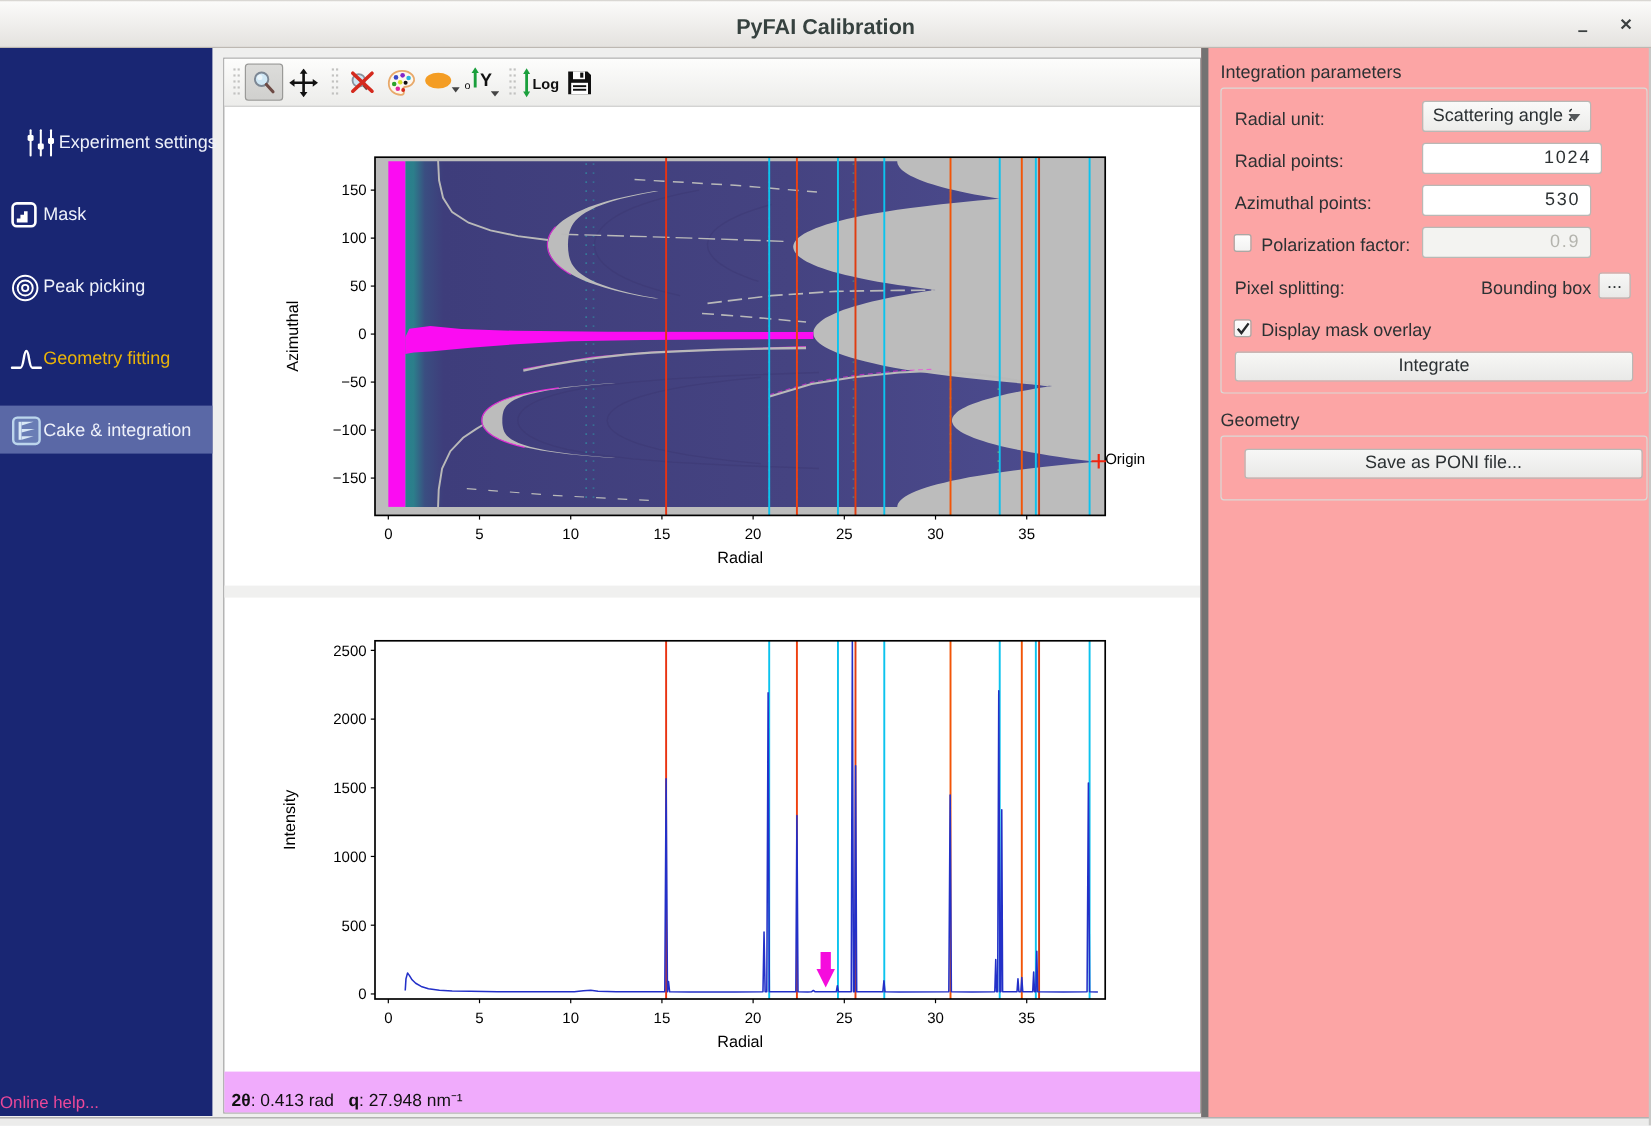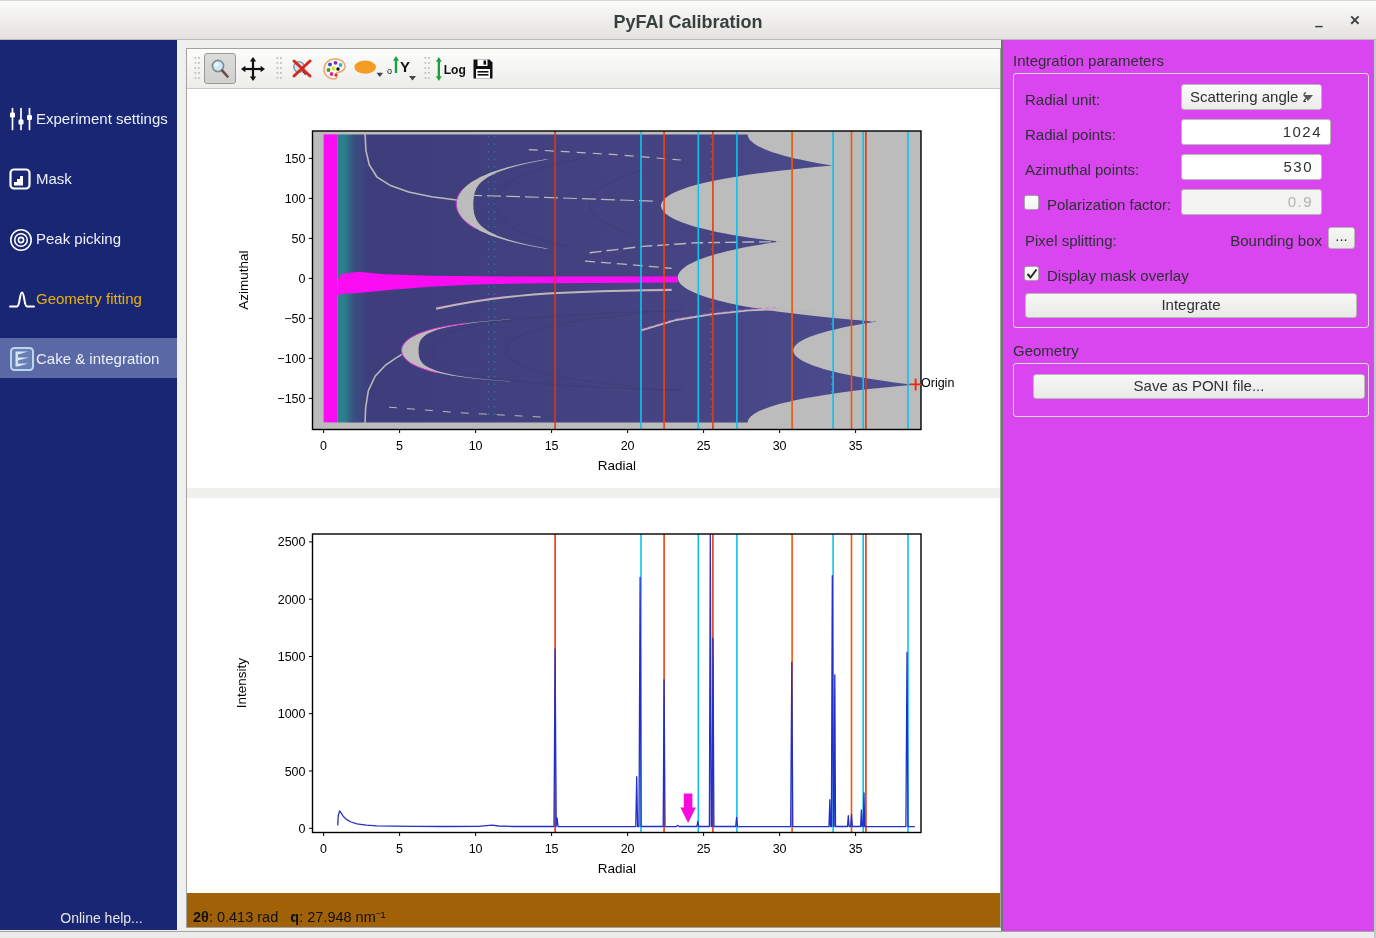--- a/index.html
+++ b/index.html
@@ -10,21 +10,21 @@
 .wbtn { position:absolute; top:9px; width:22px; height:22px; color:#3b3f40; font-size:15px; text-align:center; line-height:22px; }
 #panel { position:absolute; left:186px; top:48px; width:815px; height:880px; background:#fff; border:1px solid #a2a2a2; }
 .toolbar { position:absolute; left:0; top:0; width:813px; height:40px; background:linear-gradient(#fdfdfc,#ececea);
   border-bottom:1px solid #c9c9c7; display:flex; align-items:center; padding-left:4px; }
 .tbtn { display:inline-flex; flex:none; width:32px; height:31px; align-items:center; justify-content:center; margin-left:1px; }
 .tbtn.sel { background:linear-gradient(#dcdcda,#d0d0ce); border:1px solid #9a9a98; border-radius:3px; }
 .grip { display:inline-flex; margin:0 2px 0 2px; }
 .tk { font-family:"Liberation Sans", sans-serif; font-size:12.5px; fill:#000; }
 .al { font-family:"Liberation Sans", sans-serif; font-size:13.5px; fill:#000; }
 #splitter { position:absolute; left:0; top:439px; width:813px; height:10px; background:#f0f0ef; }
-#status { position:absolute; left:0; top:844px; width:813px; height:34px; background:#a16207; font-size:14.5px; color:#111;
+#status { position:absolute; left:0; top:844px; width:813px; height:34px; background:#f0abfc; font-size:14.5px; color:#111;
   padding:13px 0 0 6px; }
 .rlab { position:absolute; font-size:15px; color:#2c3133; white-space:nowrap; }
 .frame { position:absolute; border:1px solid #dad9d6; border-radius:3px; }
 .entry { position:absolute; background:#fff; border:1px solid #b9b8b5; border-radius:3px; font-size:15px; color:#2c3133;
   text-align:right; padding:3px 8px 0 0; letter-spacing:1.5px; }
 .entry.dis { background:#f3f3f1; color:#b4b4ae; }
 .combo { position:absolute; background:linear-gradient(#fafaf9,#ececea); border:1px solid #b9b8b5; border-radius:3px; overflow:hidden; }
 .cotext { position:absolute; left:8px; top:3px; font-size:15px; color:#2c3133; width:116px; overflow:hidden; white-space:nowrap; }
 .caret { position:absolute; right:8px; top:10px; width:0; height:0; border-left:5px solid transparent; border-right:5px solid transparent; border-top:6px solid #55595b; }
 .btn { position:absolute; background:linear-gradient(#f7f7f6,#e9e9e7); border:1px solid #b9b8b5; border-radius:3px;
@@ -35,21 +35,21 @@
 #redge { position:absolute; left:1374px; top:40px; width:2px; height:898px; background:#c8c8c6; }
 </style></head>
 <body>
 <div id="win">
 <div id="titlebar">
   <div id="title">PyFAI Calibration</div>
   <div class="wbtn" style="right:46px;top:14px;font-weight:bold">–</div>
   <div class="wbtn" style="right:10px;font-weight:bold;font-size:13.5px">✕</div>
 </div>
 <div style="position:absolute;left:0;top:40px;width:177px;height:890px;background:#192673">
-<div style="position:absolute;left:0;top:60px;width:177px;height:40px;">
+<div style="position:absolute;left:13px;top:60px;width:177px;height:40px;">
 <div style="position:absolute;left:8px;top:7px"><svg width="26" height="24" viewBox="0 0 26 24">
             <g stroke="#fff" stroke-width="1.7" stroke-linecap="round">
 <line x1="4.5" y1="1.5" x2="4.5" y2="22.5"></line>
               <line x1="13" y1="1.5" x2="13" y2="22.5"></line>
               <line x1="21.5" y1="1.5" x2="21.5" y2="22.5"></line>
             </g>
 <g fill="#fff">
               <rect x="2" y="5.5" width="5" height="5" rx="1.2"></rect>
               <rect x="10.5" y="12.5" width="5" height="5" rx="1.2"></rect>
               <rect x="19" y="8" width="5" height="5" rx="1.2"></rect>
@@ -86,21 +86,21 @@
 <rect x="3" y="3" width="22" height="22" rx="3.5" fill="none" stroke="#bcd5ec" stroke-width="2"></rect>
 <rect x="7.5" y="6.5" width="2.4" height="15" fill="#d8e8f6"></rect>
 <g fill="#d8e8f6">
               <path d="M10,6.5 h10 l-10,3 Z"></path>
               <path d="M10,12.5 h11 l-11,3 Z"></path>
               <path d="M10,18.5 h10 l-10,3 Z"></path>
             </g>
           </svg></div>
 <div style="position:absolute;left:36px;top:12px;font-size:15px;color:#eef1fa;white-space:nowrap">Cake &amp; integration</div>
 </div>
-<div style="position:absolute;left:0;top:870px;width:203px;text-align:center;font-size:14px;color:#e5e5e5">Online help...</div>
+<div style="position:absolute;left:0;top:870px;width:203px;font-size:14px;color:#ec4899">Online help...</div>
 </div>
 <div id="panel">
 <div class="toolbar">
 <span class="grip">
           <svg width="8" height="26" viewBox="0 0 8 26">
             <g fill="#c2c2c0">
               <rect x="1.5" y="1" width="1.8" height="1.8"></rect>
               <rect x="1.5" y="6" width="1.8" height="1.8"></rect>
               <rect x="1.5" y="11" width="1.8" height="1.8"></rect>
               <rect x="1.5" y="16" width="1.8" height="1.8"></rect>
@@ -374,21 +374,21 @@
 <text x="118.5" y="163" text-anchor="end" class="tk">1500</text>
 <line x1="122" y1="101.2" x2="125.5" y2="101.2" stroke="#000" stroke-width="1"></line>
 <text x="118.5" y="105.7" text-anchor="end" class="tk">2000</text>
 <line x1="122" y1="43.9" x2="125.5" y2="43.9" stroke="#000" stroke-width="1"></line>
 <text x="118.5" y="48.4" text-anchor="end" class="tk">2500</text>
 <text x="429.8" y="374.5" text-anchor="middle" class="al">Radial</text>
 <text x="59" y="185.2" text-anchor="middle" class="al" transform="rotate(-90 59 185.2)">Intensity</text>
 </svg>
 <div id="status"><b>2θ</b>: 0.413 rad&nbsp;&nbsp; <b>q</b>: 27.948 nm⁻¹</div>
 </div>
-<div style="position:absolute;left:1001px;top:40px;width:374px;height:891px;background:#d946ef;border-left:2px solid #737373">
+<div style="position:absolute;left:1001px;top:40px;width:374px;height:891px;background:#fca5a5;border-left:6px solid #737373">
 <div class="rlab" style="left:10px;top:12px">Integration parameters</div>
 <div class="frame" style="left:10px;top:33px;width:356px;height:255px"></div>
 <div class="rlab" style="left:22px;top:51px">Radial unit:</div>
 <div class="combo" style="left:178px;top:44px;width:141px;height:26px">
         <span class="cotext">Scattering angle 2θ</span>
         <span class="caret"></span>
       </div>
 <div class="rlab" style="left:22px;top:86px">Radial points:</div>
 <div class="entry" style="left:178px;top:79px;width:150px;height:26px">1024</div>
 <div class="rlab" style="left:22px;top:121px">Azimuthal points:</div>

